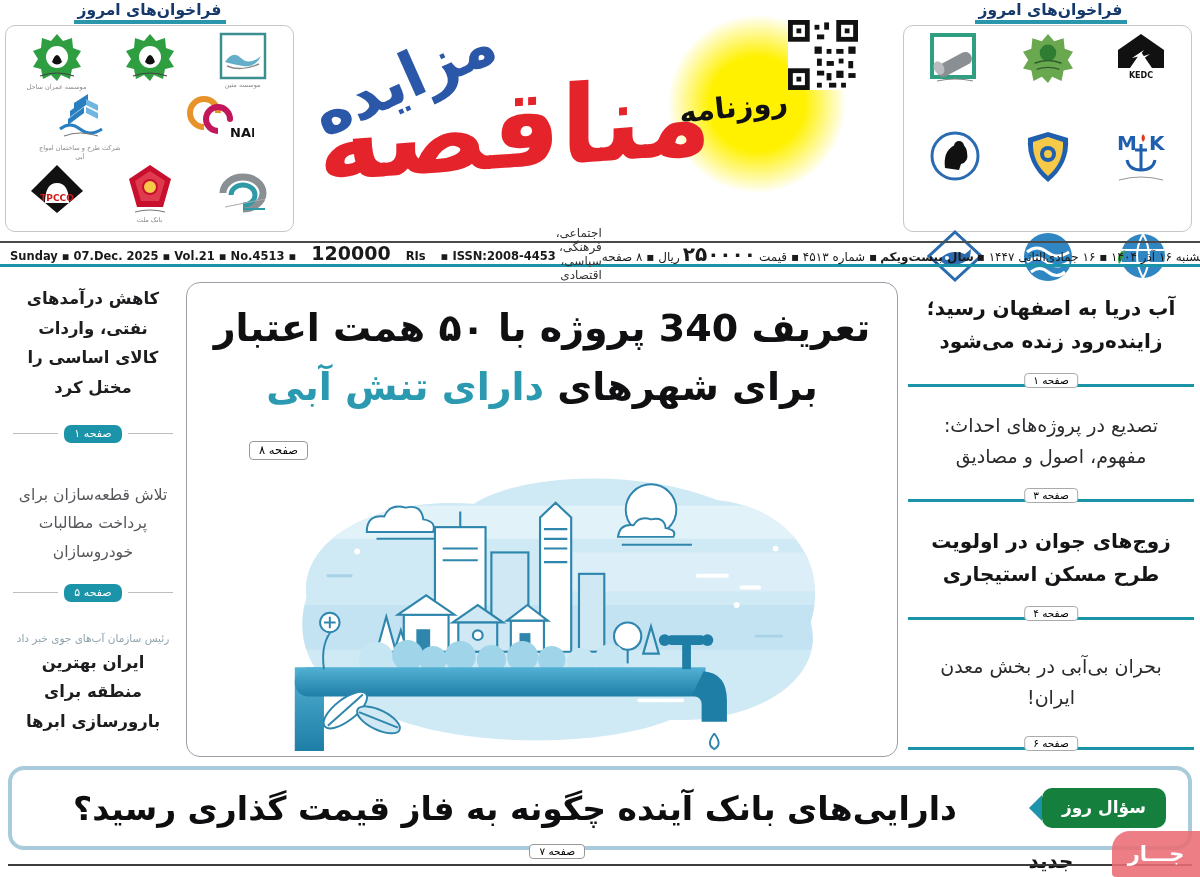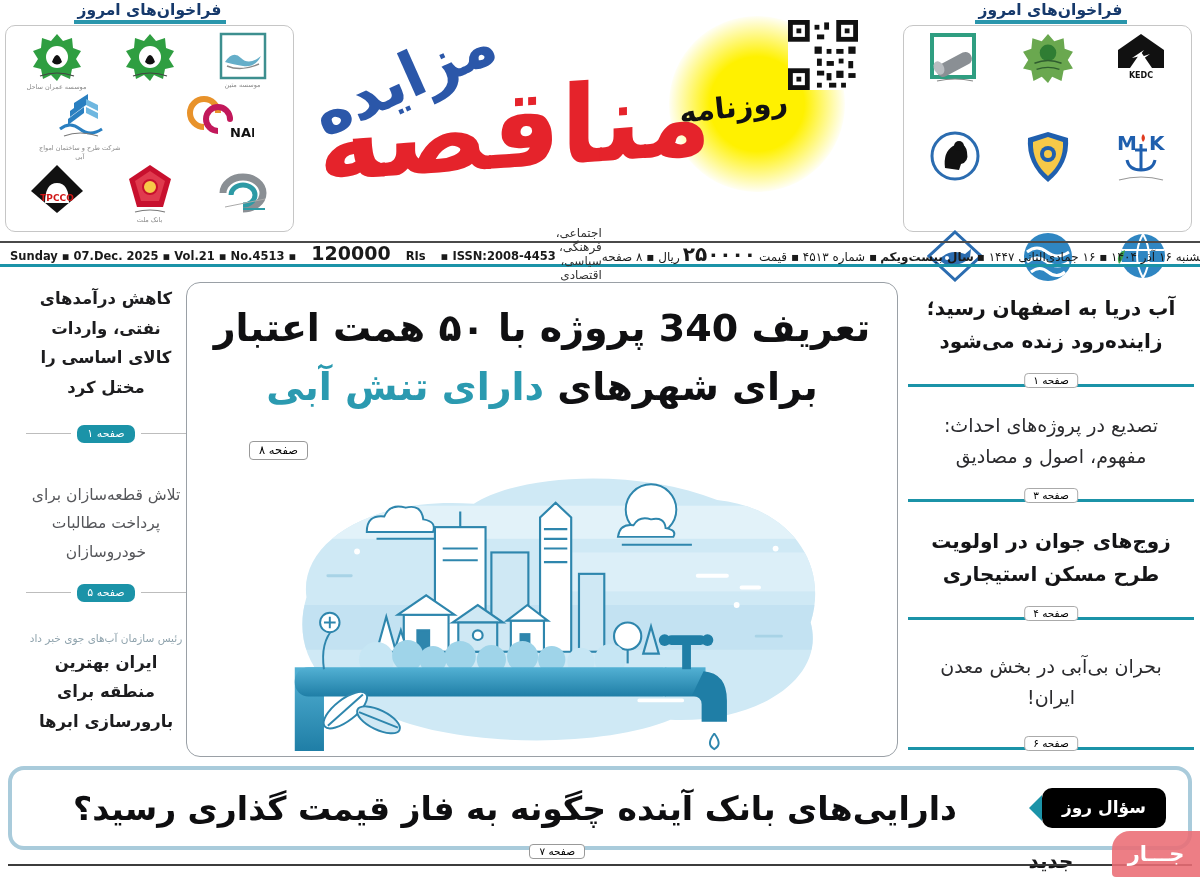--- a/index.html
+++ b/index.html
@@ -45,21 +45,21 @@
              display:flex; align-items:center; justify-content:space-between;
              padding:0 10px; }
   .db-en { font-size:11.5px; font-weight:bold; color:#1a1a1a; display:flex; align-items:baseline; gap:15px; white-space:nowrap; }
   .db-en .big { font-size:19px; line-height:1; }
   .db-subjects { font-size:12px; color:#333; direction:rtl; letter-spacing:1px; }
   .db-fa { direction:rtl; font-size:12px; color:#1a1a1a; display:flex; align-items:baseline; gap:3px; white-space:nowrap; }
   .db-fa .bold { font-weight:bold; }
   .db-fa .big { font-size:20px; font-weight:bold; line-height:1; }
 
   
-  .col-left { position:absolute; left:16px; top:278px; width:180px; text-align:center;
+  .col-left { position:absolute; left:3px; top:278px; width:180px; text-align:center;
               direction:rtl; display:flex; flex-direction:column; }
   .lc-title-bold { font-weight:bold; font-size:16.5px; color:#1d1d1f; line-height:1.8; padding:6px 12px 0; }
   .lc-title-reg  { font-size:15.5px; color:#55565a; line-height:1.85; padding:38px 10px 0; }
   .lc-kicker { font-size:10.5px; color:#8fa3ad; padding:30px 6px 4px; }
   .lc-sep { display:flex; align-items:center; gap:6px; margin:22px 10px 0; }
   .lc-sep .line { flex:1; height:1px; background:#bdbdbd; }
   .lc-badge { background:#1b93a8; color:#fff; font-size:11px; padding:2px 10px 3px; border-radius:7px; white-space:nowrap; }
 
   
   .main-box { position:absolute; left:186px; top:282px; width:712px; height:475px;
@@ -81,21 +81,21 @@
   .rc-sep { position:relative; height:18px; margin:2px 0 8px; }
   .rc-sep .rule { position:absolute; left:4px; right:4px; top:12px; height:3px; background:#1b93a8; }
   .rc-badge { position:absolute; left:50%; transform:translateX(-50%); top:1px; background:#fff;
               border:1px solid #aaa; border-radius:4px; font-size:10.5px; padding:0 8px 1px; z-index:1; white-space:nowrap; }
   .rc-gap1 { height:6px; } .rc-gap2 { height:14px; }
 
   
   .bottom-strip { position:absolute; left:8px; right:8px; top:766px; height:84px;
                   border:4px solid #a9cbdb; border-radius:16px; background:#fff; direction:rtl; }
   .bs-badge { position:absolute; right:22px; top:50%; transform:translateY(-50%);
-              background:#000000; color:#fff; font-weight:bold; font-size:17px;
+              background:#15803d; color:#fff; font-weight:bold; font-size:17px;
               padding:9px 20px 11px; border-radius:10px; }
   .bs-badge::after { content:""; position:absolute; left:-13px; top:50%; transform:translateY(-50%);
                      border:13px solid transparent; border-right:13px solid #1b93a8; border-left:0; }
   .bs-headline { position:absolute; left:40px; right:210px; top:50%; transform:translateY(-50%);
                  text-align:center; font-weight:bold; font-size:33px; color:#0e0e10; letter-spacing:-0.5px; }
   .bs-page { position:absolute; left:44%; bottom:-13px; background:#fff; border:1px solid #999;
              border-radius:4px; font-size:10.5px; padding:0 9px 1px; }
 
   .footer-line { position:absolute; left:8px; right:8px; top:864px; height:2px; background:#3c3c3c; }
 

